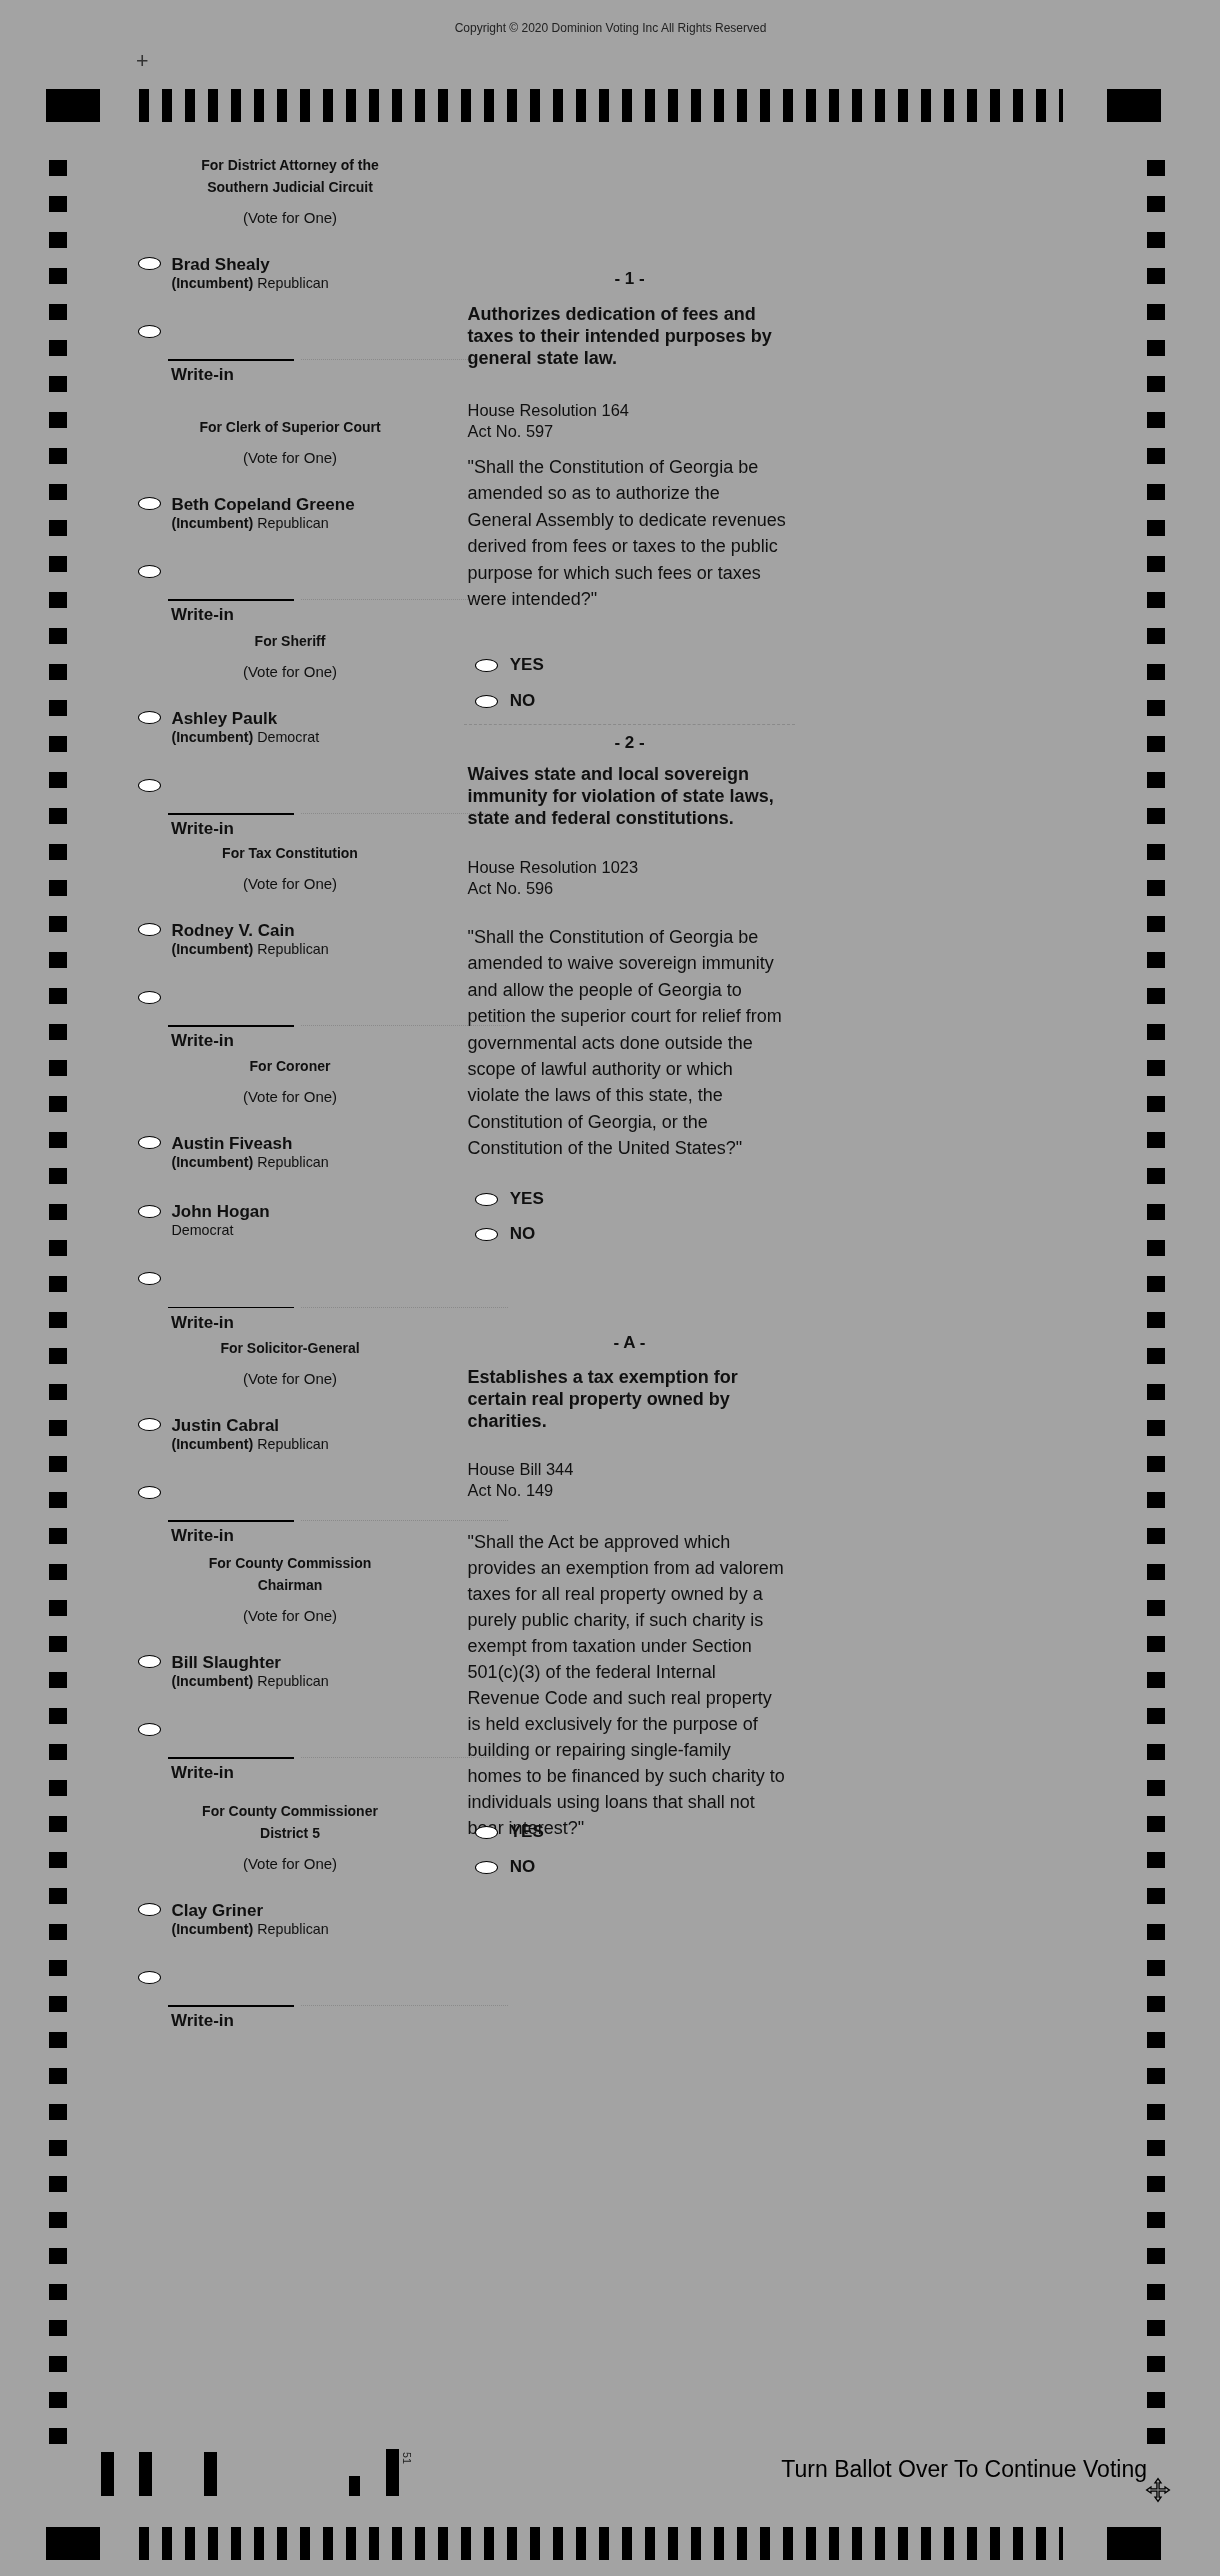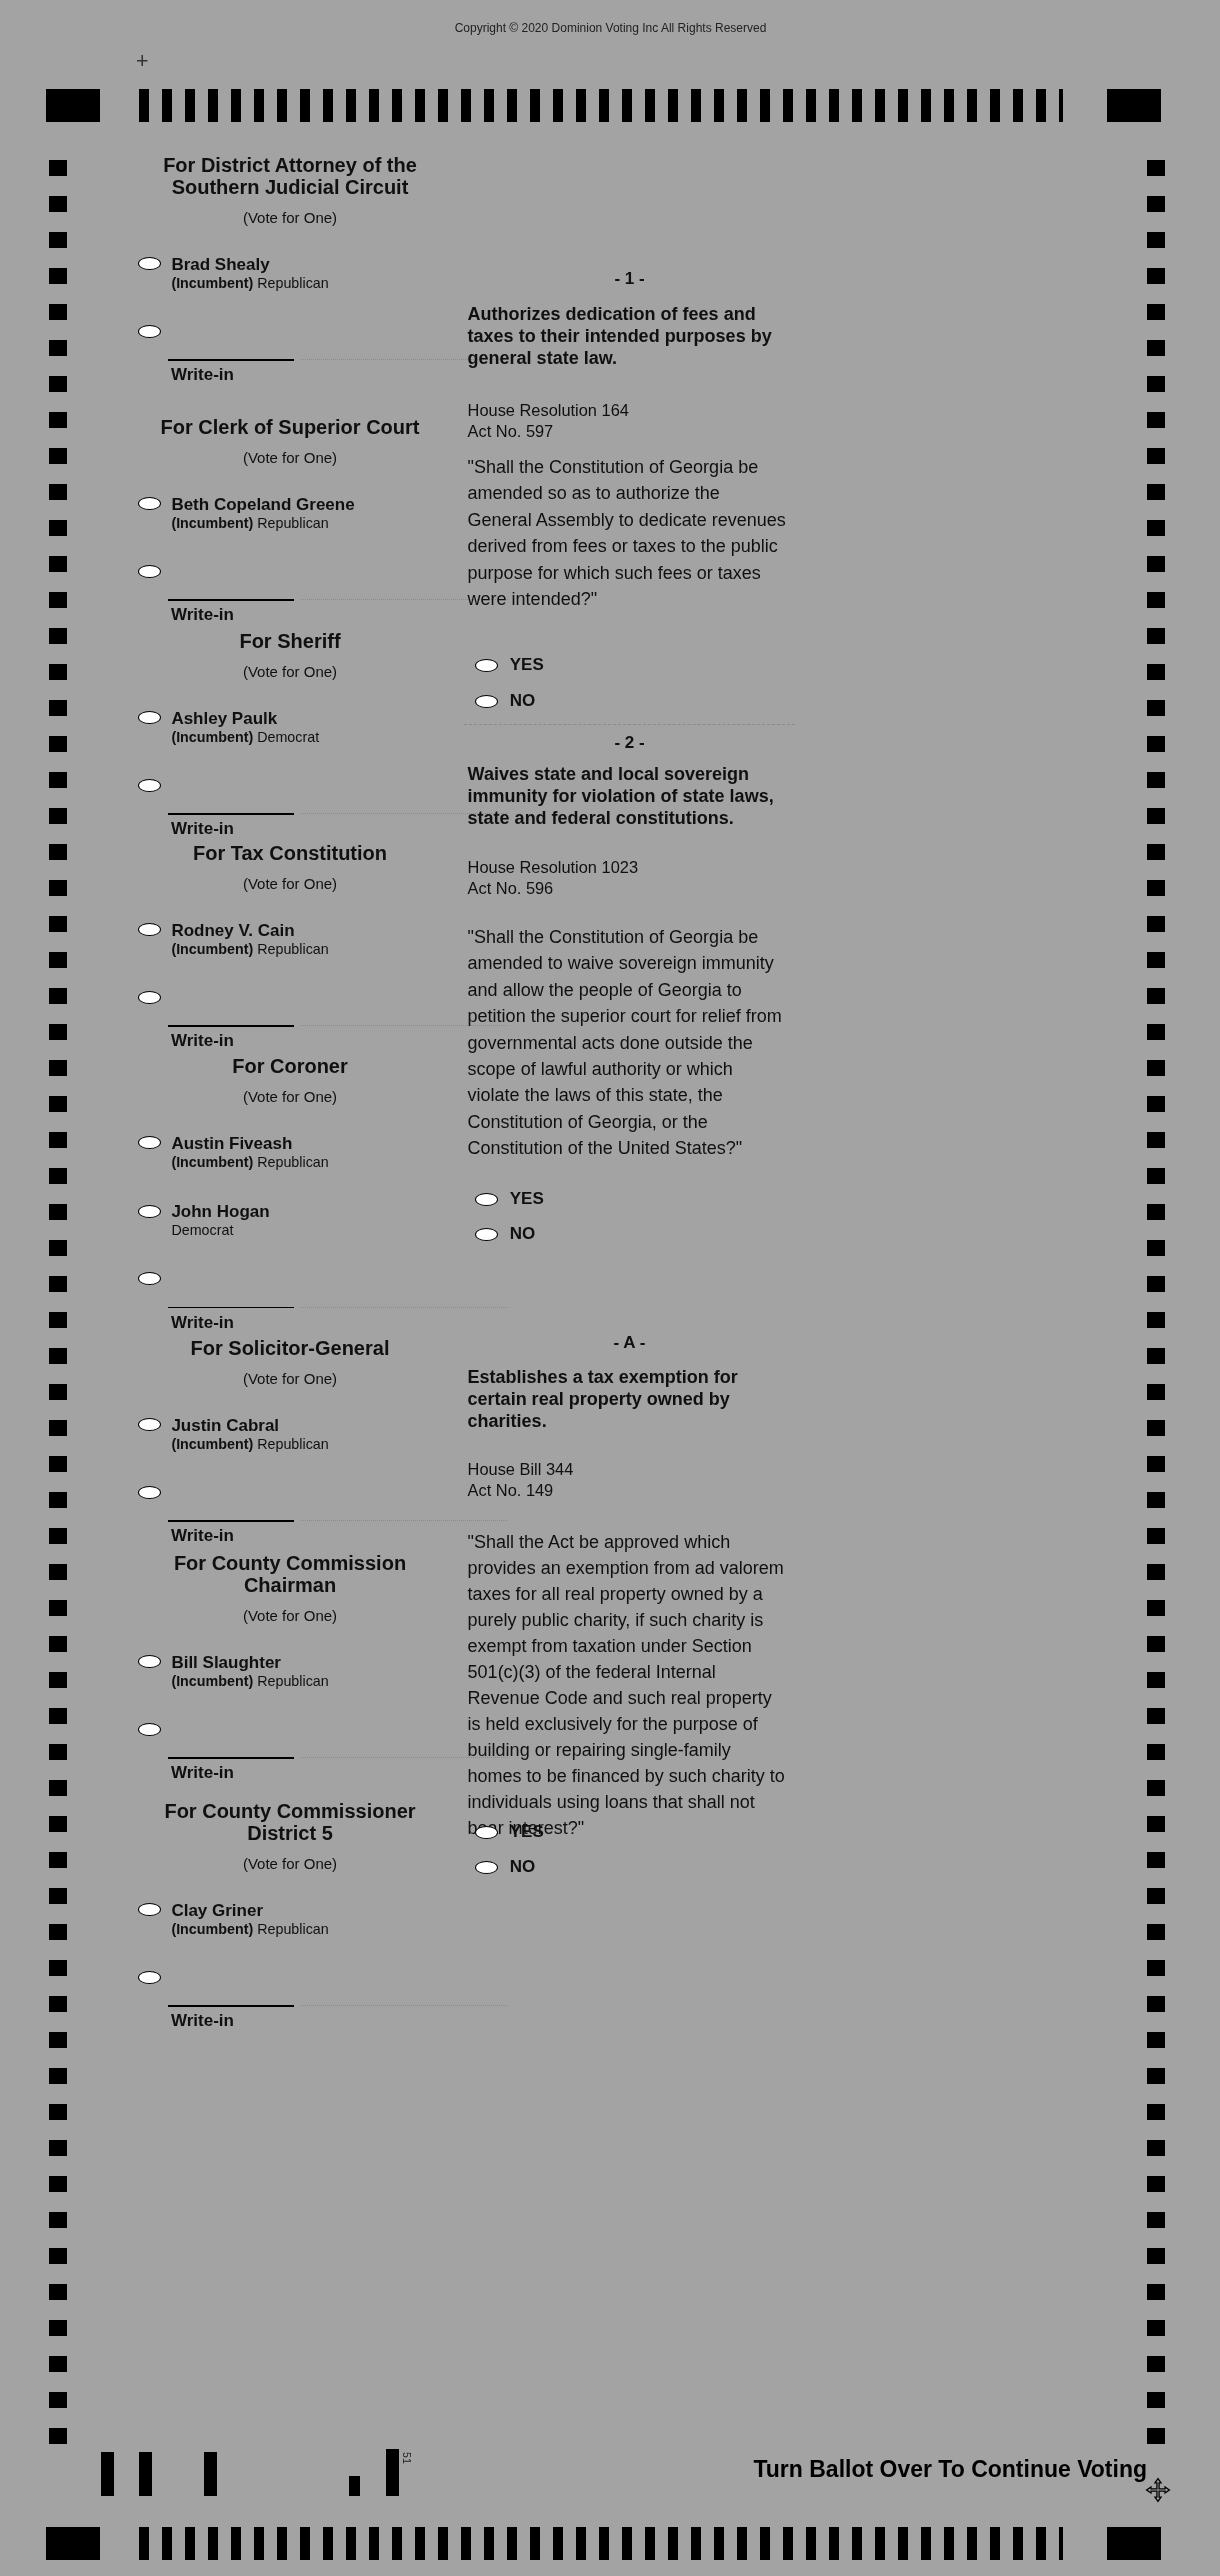--- a/index.html
+++ b/index.html
@@ -24,21 +24,21 @@
   .side-marks {
     position:absolute; top:160px; width:18px; height:2286px;
     background:repeating-linear-gradient(180deg, #000 0 15.7px, transparent 15.7px 36px);
   }
   .side-left { left:49px; }
   .side-right { left:1147px; }
 
   
   .col-left { position:absolute; left:122px; top:0; width:336px; height:2429px; }
   .contest { position:absolute; left:0; width:100%; }
-  .contest-title { font-size:20px; font-weight:bold; text-align:center; line-height:22px; white-space:pre-line; }
+  .contest-title { font-size:14px; font-weight:bold; text-align:center; line-height:22px; white-space:pre-line; }
   .vote-instruction { font-size:15px; text-align:center; line-height:18.6px; margin-top:11px; }
   .candidate-row { display:flex; gap:10px; margin-top:27px; padding-left:16.4px; }
   .candidate-row.second { margin-top:31px; }
   .oval { width:23px; height:13px; border:1.8px solid #000; border-radius:50%; background:#fff; flex:none; display:block; }
   .candidate-row .oval { margin-top:2.9px; }
   .candidate-text { display:flex; flex-direction:column; }
   .candidate-name { font-size:17px; font-weight:bold; line-height:19px; }
   .candidate-detail { font-size:14.3px; line-height:17px; margin-top:1.4px; }
   .inc { font-weight:bold; }
   .writein-oval { margin-top:33px; margin-left:16.4px; }
@@ -68,21 +68,21 @@
   .measure-number { position:absolute; left:0; width:100%; text-align:center; font-size:17px; font-weight:bold; line-height:18.6px; }
   .measure-summary { position:absolute; left:3.6px; width:319px; font-size:18px; font-weight:bold; line-height:22px; }
   .measure-ref { position:absolute; left:3.6px; width:319px; font-size:16.4px; line-height:21px; }
   .measure-question { position:absolute; left:3.6px; width:321px; font-size:18px; line-height:26.4px; }
   .choice-row { position:absolute; left:11.4px; display:flex; gap:11.4px; align-items:center; height:20px; }
   .choice-label { font-size:17px; font-weight:bold; }
   .dashed-sep { position:absolute; left:0; width:100%; border-top:1.4px dashed #8a8a8a; height:0; }
 
   
   .bottom-bar { position:absolute; background:#000; }
-  .turnover { position:absolute; top:2456px; right:74px; font-size:23px; font-weight:bold; color:#000; }
+  .turnover { position:absolute; top:2456px; right:74px; font-size:23px; font-weight:normal; color:#000; }
   .reg-icon { position:absolute; top:2477px; left:1145px; width:26px; height:26px; }
   .stub-number { position:absolute; top:2452px; left:413px; font-size:10.7px; transform:rotate(90deg); transform-origin:left top; color:#222; }
 </style>
 </head>
 <body>
 
 <div class="page">
 
   <div class="copyright">Copyright © 2020 Dominion Voting Inc  All Rights Reserved</div>
   <div class="plus-mark">+</div>

